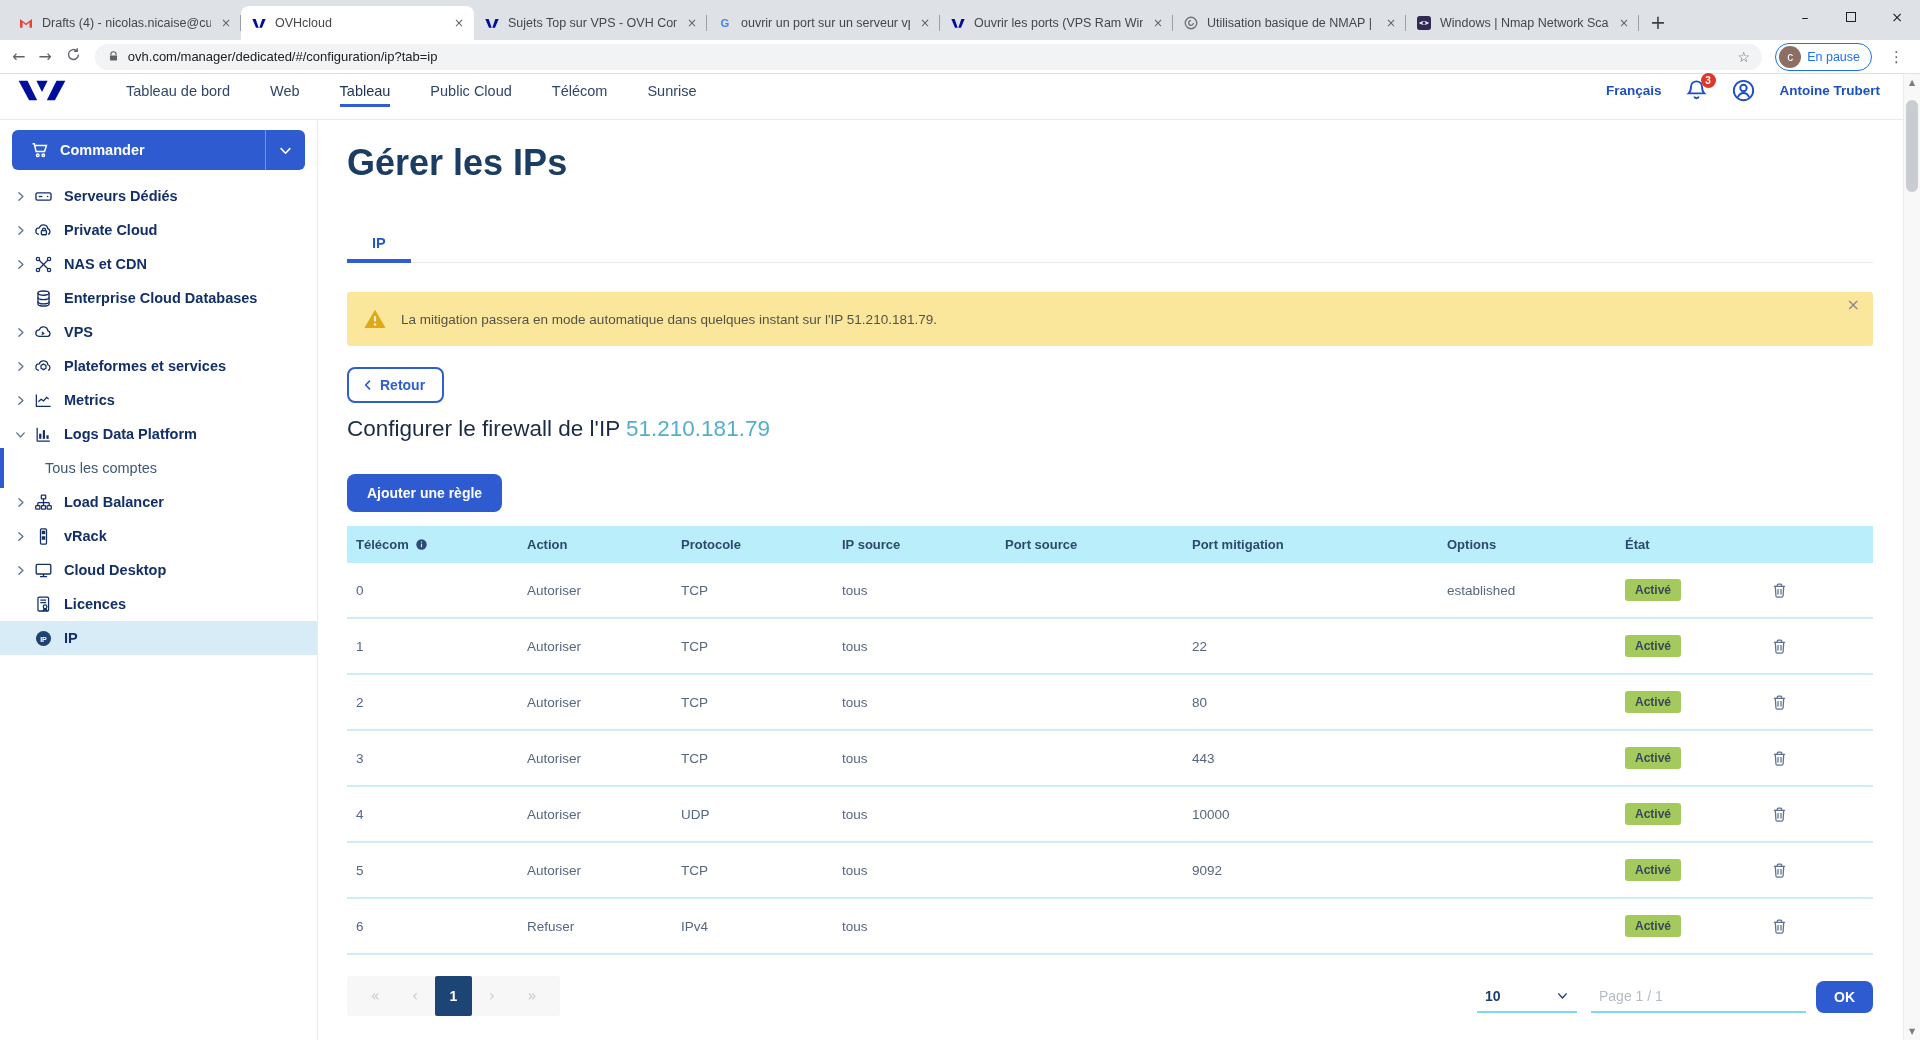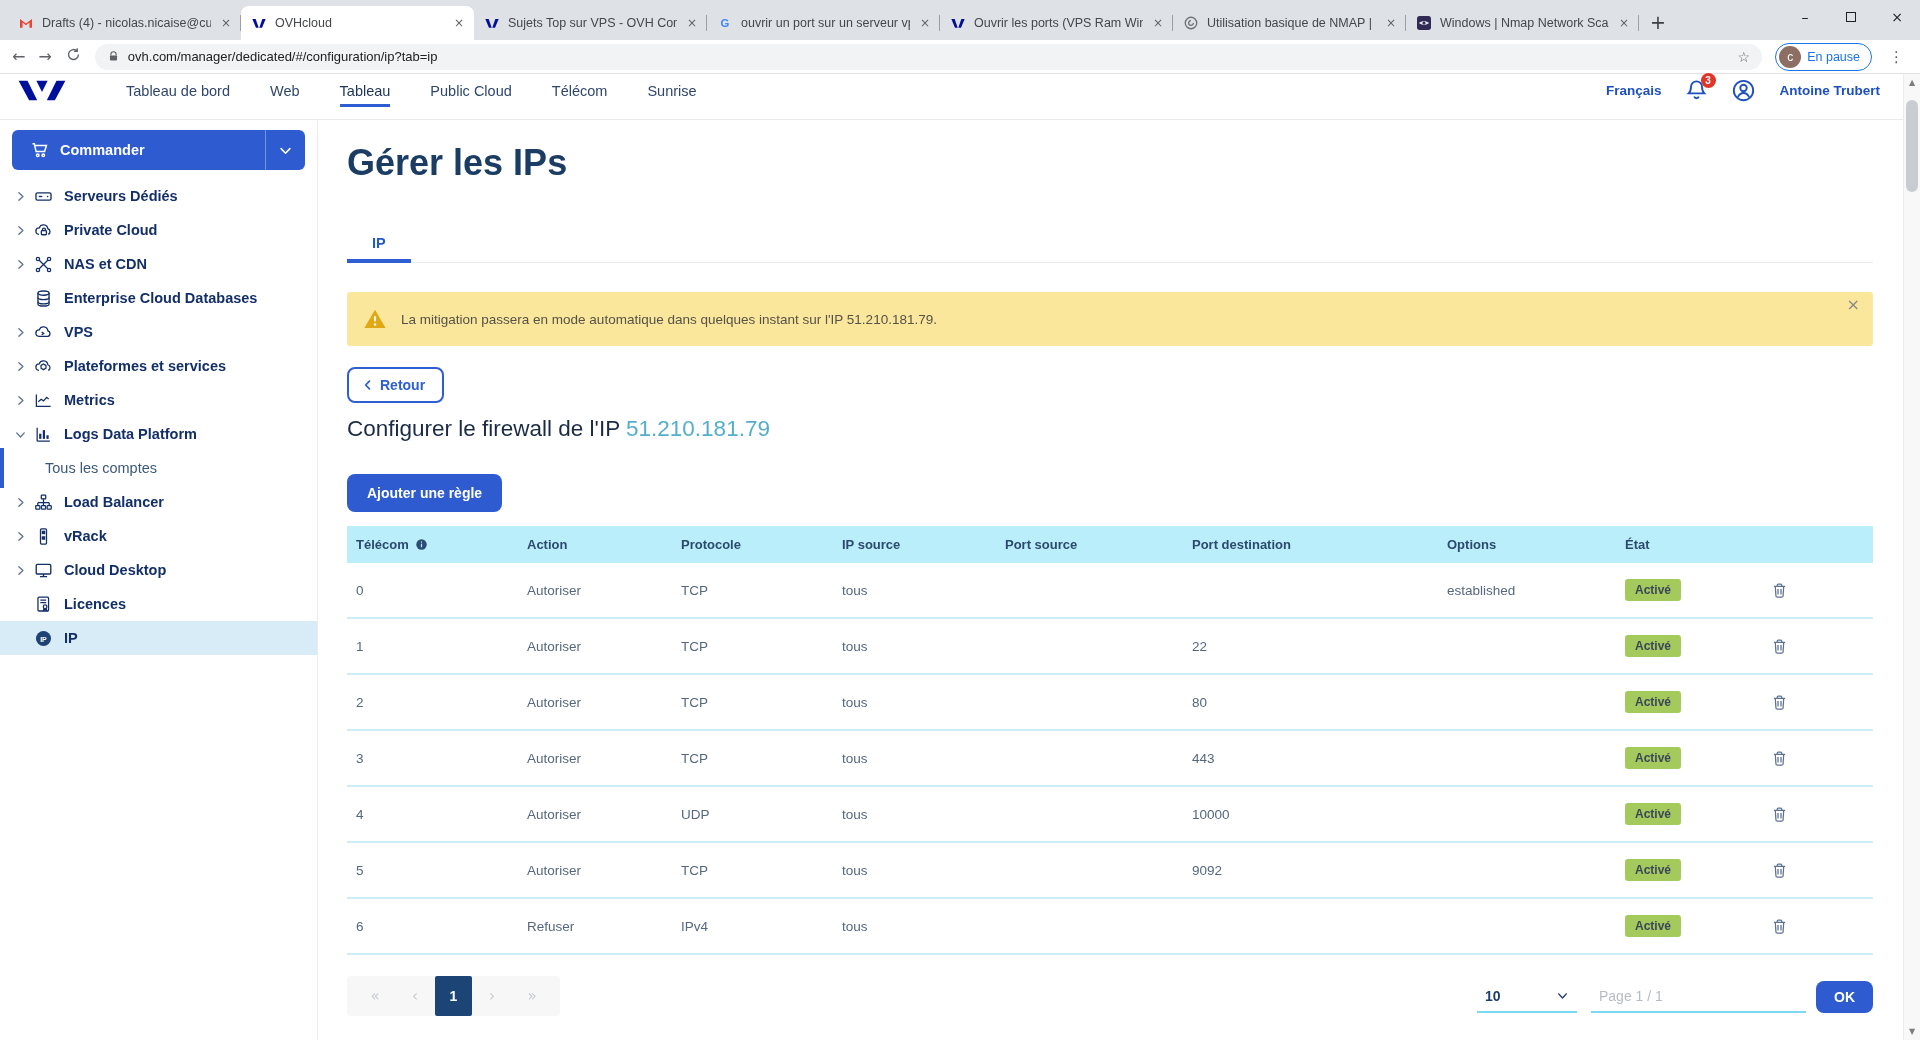--- a/index.html
+++ b/index.html
@@ -559,21 +559,21 @@
           <svg viewBox="0 0 24 24">
               <circle cx="12" cy="12" r="9.6" fill="#2b4a75"></circle>
               <circle cx="12" cy="7.4" r="1.3" fill="#bfeffb"></circle>
               <rect x="10.9" y="10" width="2.2" height="7" rx="1" fill="#bfeffb"></rect>
             </svg>
         </span>
         <span class="cell">Action</span>
         <span class="cell">Protocole</span>
         <span class="cell">IP source</span>
         <span class="cell">Port source</span>
-        <span class="cell">Port destination</span>
+        <span class="cell">Port mitigation</span>
         <span class="cell">Options</span>
         <span class="cell">État</span>
         <span class="cell"></span>
       </div>
       <div class="tbody">
 
           <div class="trow">
             <span class="cell">0</span>
             <span class="cell">Autoriser</span>
             <span class="cell">TCP</span>

